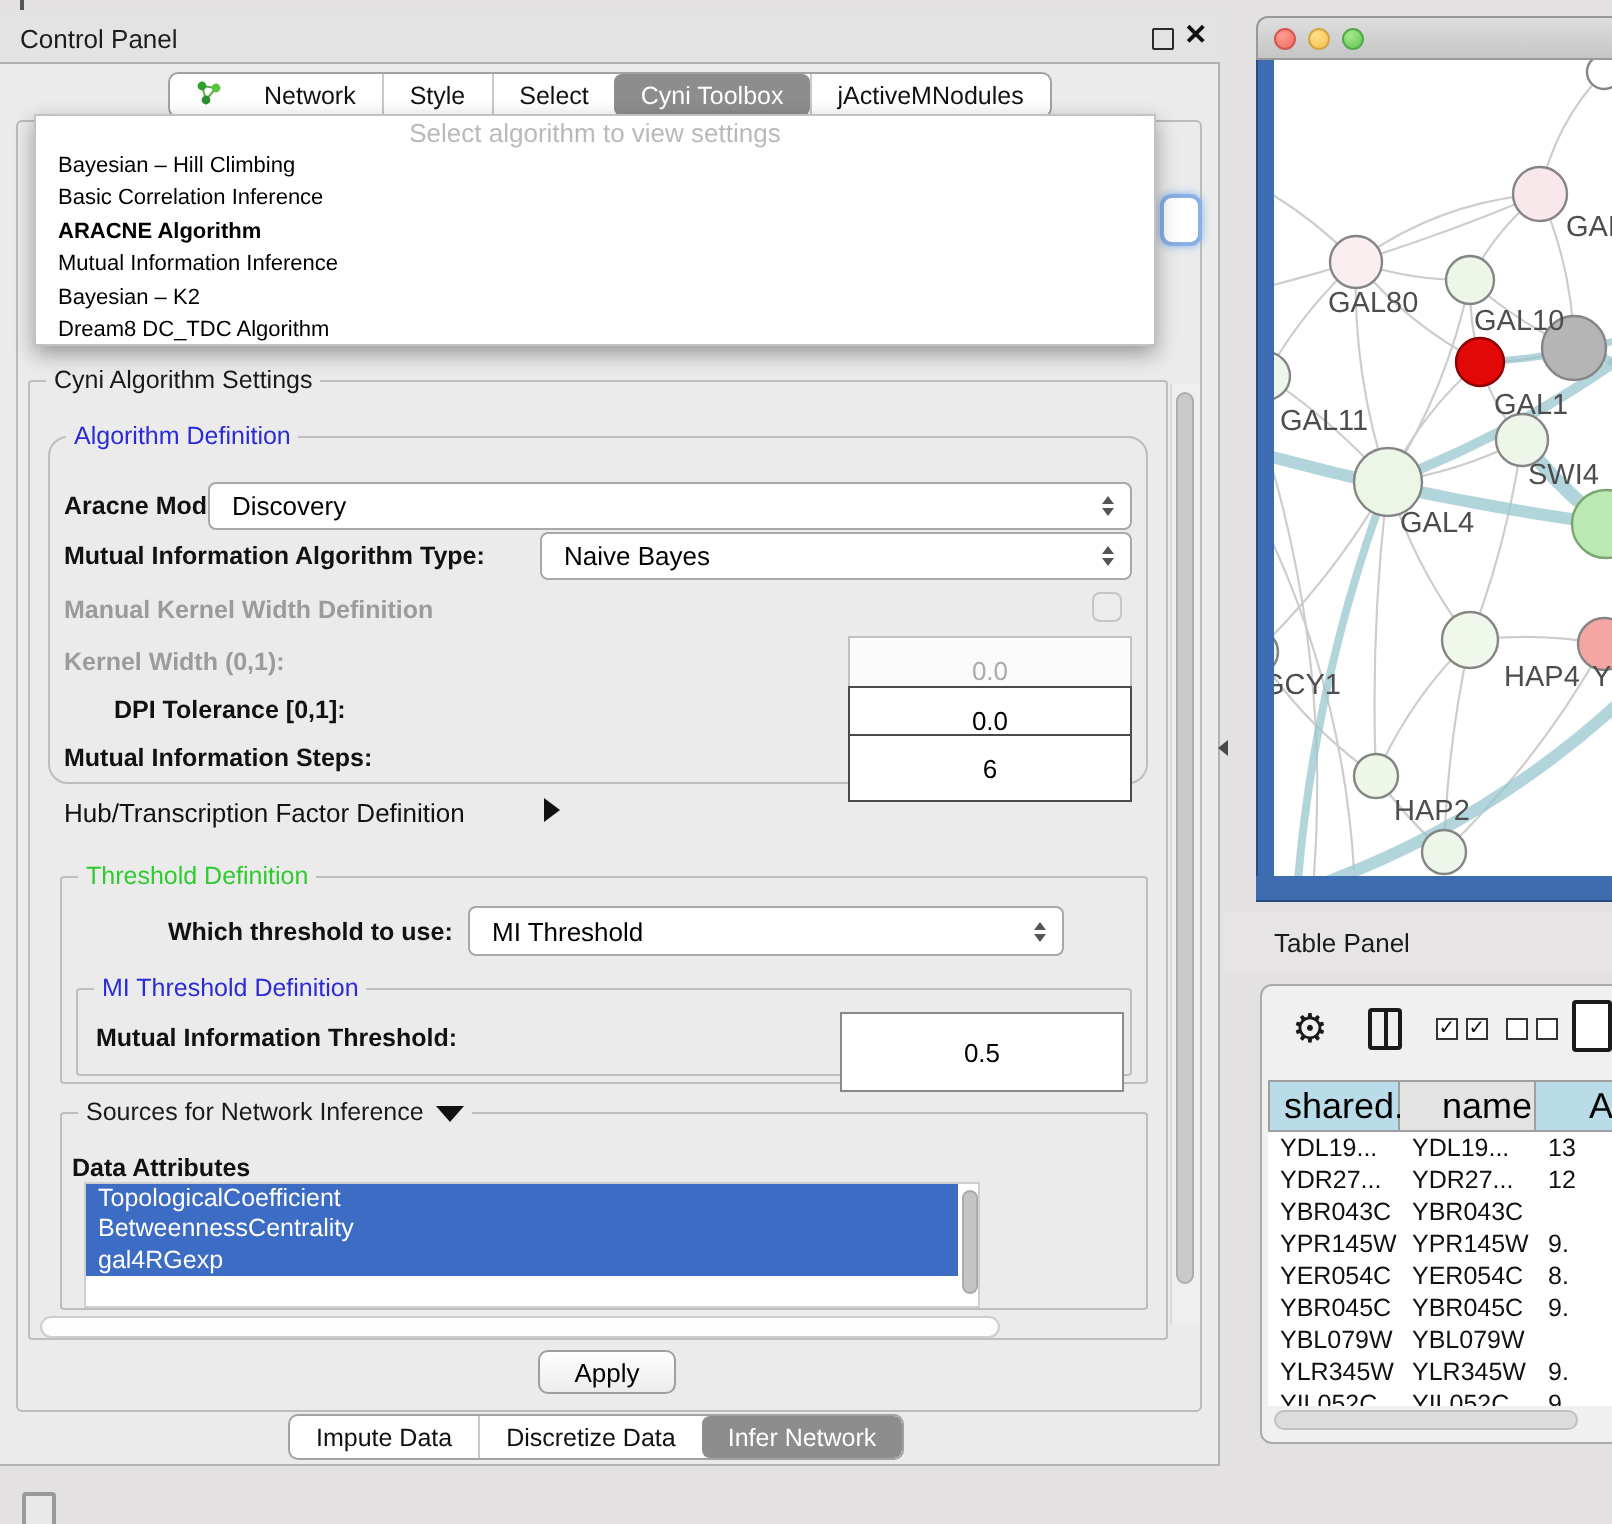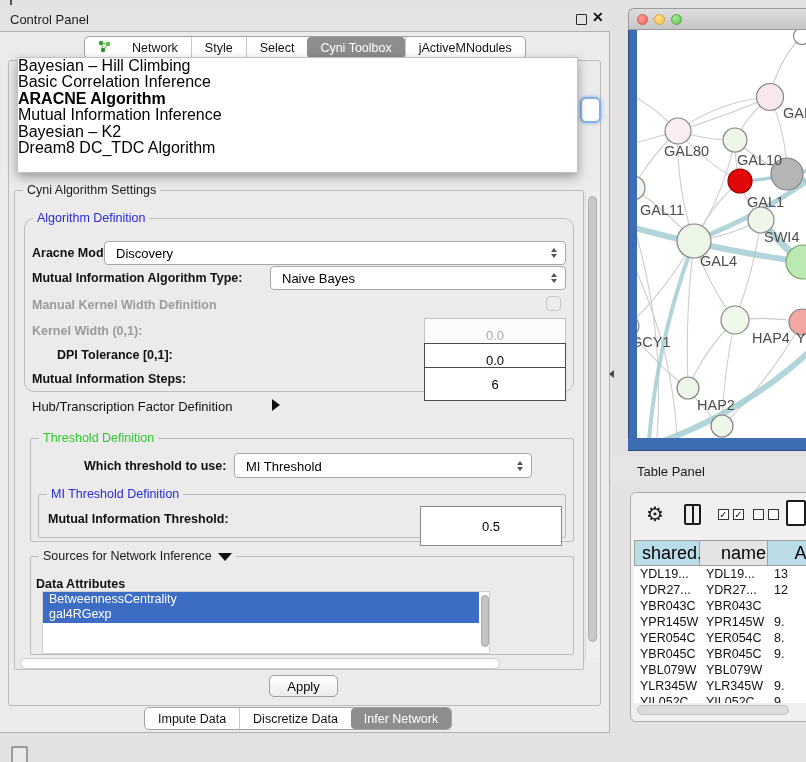--- a/index.html
+++ b/index.html
@@ -19,21 +19,21 @@
   .segmented { display:flex; height:23px; background:#ffffff; border:1px solid #a2a2a2; border-radius:5px; overflow:hidden; }
   .seg-item { display:flex; align-items:center; gap:21px; padding:0 13px; font-size:12.5px; color:#111;
               border-left:1px solid #c9c9c9; white-space:nowrap; }
   .seg-item:first-child { border-left:none; }
   .seg-item.selected { background:#8d8d8d; color:#ffffff; border-left:none; border-radius:4px; }
 
   
   .popup { left:17px; top:57px; width:561px; height:116px; background:#ffffff; border:1px solid #c2c2c2;
            box-shadow:0 4px 10px rgba(0,0,0,0.35); z-index:30; }
   .popup-placeholder { height:17px; text-align:center; color:#b9b9b9; font-size:13px; line-height:17px; }
-  .popup-item { height:16.4px; line-height:16.4px; padding-left:0; font-size:16px; color:#000; }
+  .popup-item { height:16.4px; line-height:16.4px; padding-left:11px; font-size:11px; color:#000; }
   .popup-item.selected { font-weight:bold; }
   .ghost-combo { left:580px; top:97px; width:21px; height:26px; background:#fff; border:2px solid #87b1e4;
                  border-radius:6px; box-shadow:0 0 4px #7fb0ec; z-index:5; }
 
   
   .fieldset { position:absolute; border:1px solid #bdbdbd; border-radius:2px; }
   .legend { position:absolute; top:-8px; left:8px; background:#ebebeb; padding:0 4px; font-size:12.5px; color:#1a1a1a; white-space:nowrap; }
   .legend.blue { color:#2a2ad6; }
   .legend.green { color:#2ecb2e; }
 
@@ -133,20 +133,21 @@
     <div class="seg-item">
       <span>jActiveMNodules</span>
     </div>
   </div>
 
 <div class="abs" style="left:8px; top:60px; width:593px; height:646px; border:1px solid #bcbcbc; border-radius:3px;"></div>
 
 <div class="abs ghost-combo"></div>
 
 <div class="abs popup" id="algo-popup">
+  <div class="popup-placeholder">Select algorithm to view settings</div>
 <div class="popup-item">Bayesian – Hill Climbing</div>
     <div class="popup-item">Basic Correlation Inference</div>
     <div class="popup-item selected">ARACNE Algorithm</div>
     <div class="popup-item">Mutual Information Inference</div>
     <div class="popup-item">Bayesian – K2</div>
     <div class="popup-item">Dream8 DC_TDC Algorithm</div>
   </div>
 
 <div class="fieldset" style="left:14px; top:190px; width:570px; height:480px;">
   <span class="legend">Cyni Algorithm Settings</span>
@@ -220,20 +221,21 @@
 </div>
 
 <div class="fieldset" style="left:30px; top:556px; width:544px; height:99px;">
   <span class="legend">
     <span>Sources for Network Inference</span><span class="arrow-down"></span>
   </span>
 </div>
 <span class="lbl" style="left:36px; top:577px;">Data Attributes</span>
 <div class="abs attr-list" id="attr-list">
   <div class="list-vthumb"></div>
+    <div class="attr-row">TopologicalCoefficient</div>
     <div class="attr-row">BetweennessCentrality</div>
     <div class="attr-row">gal4RGexp</div>
   </div>
 
 <div class="abs apply-btn">
   <span>Apply</span>
 </div>
 <div class="abs segmented" id="bottom-tabs" style="left:144px; top:707px;">
     <div class="seg-item">
       <span>Impute Data</span>

